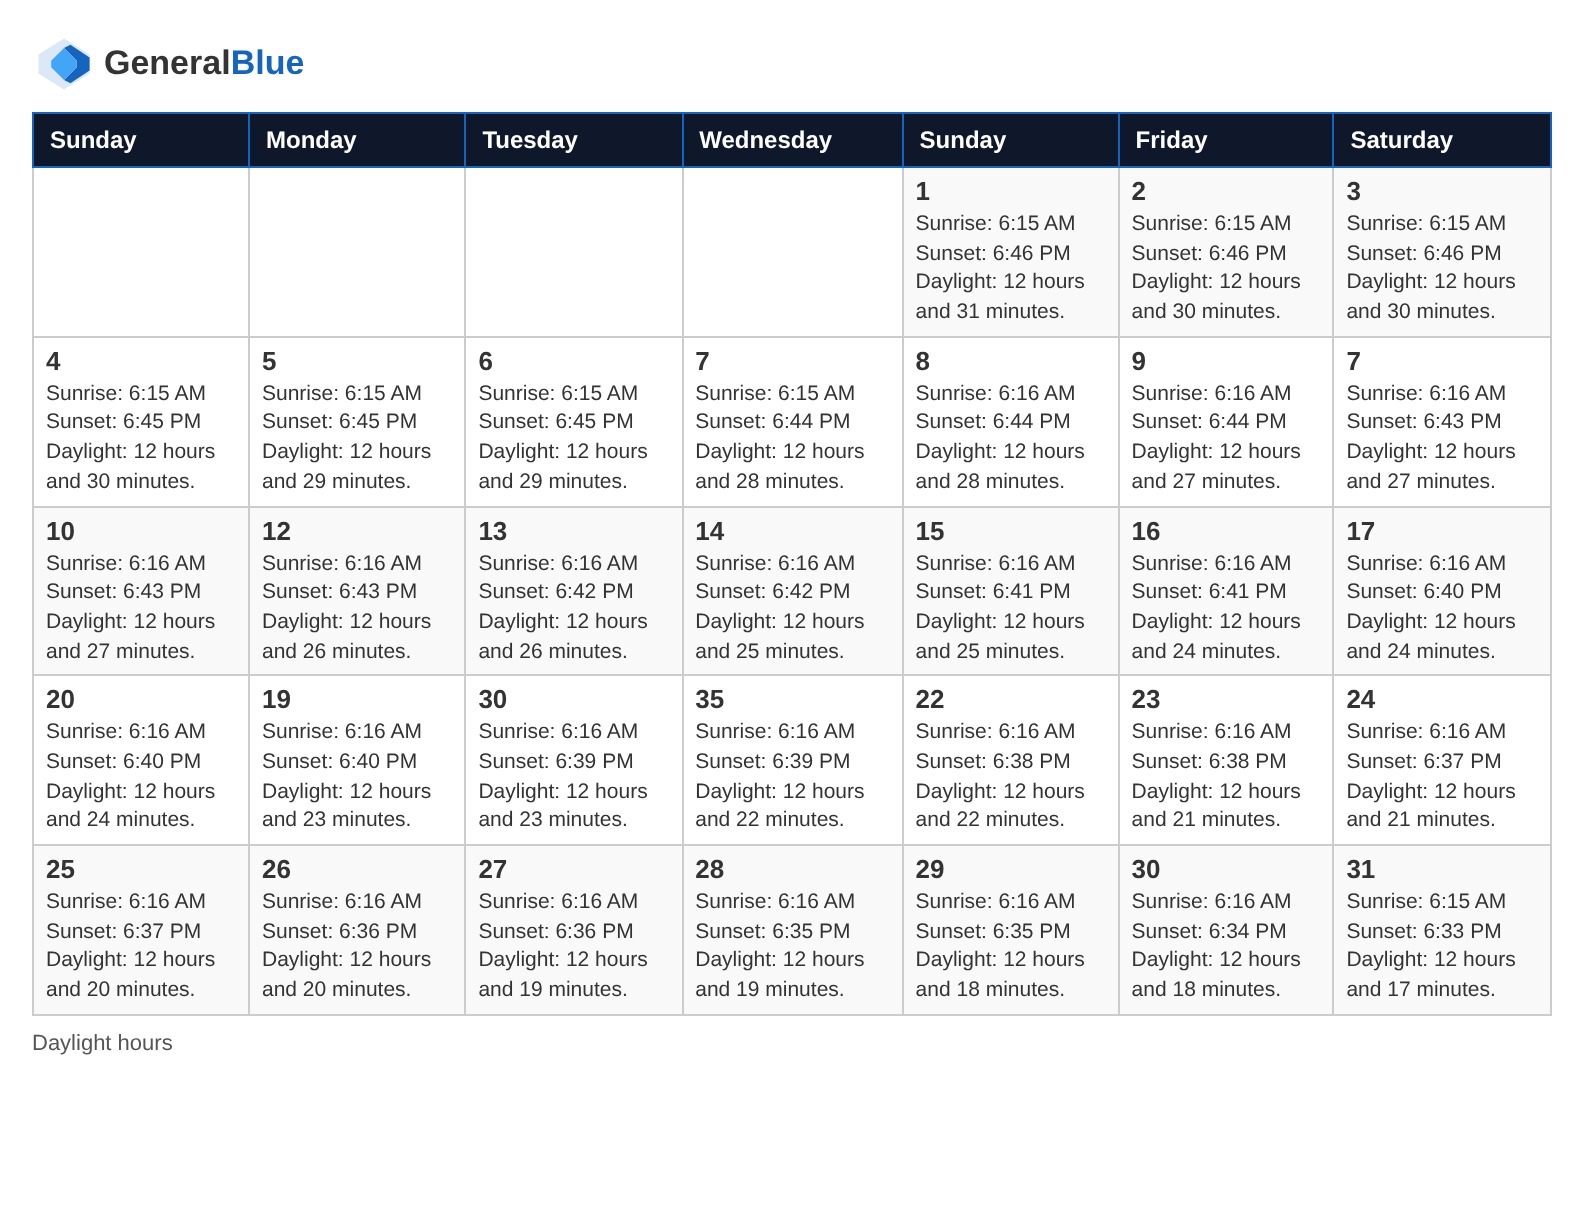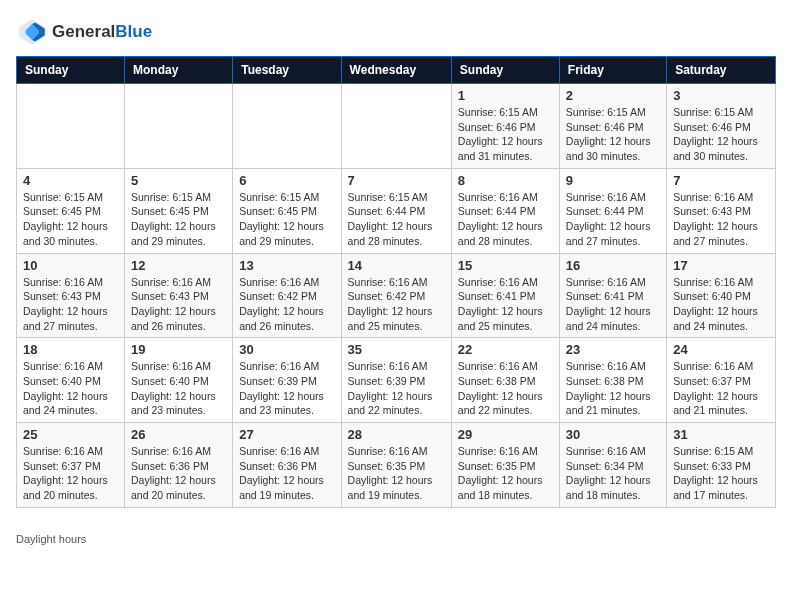--- a/index.html
+++ b/index.html
@@ -69,21 +69,21 @@
       display: block;
       margin-bottom: 2px;
     }
     .day-detail {
       color: #333;
       font-size: 10.5px;
       line-height: 1.4;
     }
     .empty-cell { background: #fff !important; }
     .footer {
-      margin-top: 25px;
+      margin-top: 8px;
       font-size: 11px;
       color: #555;
     }
   </style>
 </head>
 <body>
 
 <div class="header">
   <div class="logo">
     <svg class="logo-icon" viewBox="0 0 40 40">
@@ -187,21 +187,21 @@
           <span class="day-number">16</span>
           <div class="day-detail">Sunrise: 6:16 AM<br>Sunset: 6:41 PM<br>Daylight: 12 hours and 24 minutes.</div>
         </td>
         <td>
           <span class="day-number">17</span>
           <div class="day-detail">Sunrise: 6:16 AM<br>Sunset: 6:40 PM<br>Daylight: 12 hours and 24 minutes.</div>
         </td>
       </tr>
       <tr>
         <td>
-          <span class="day-number">18</span>
+          <span class="day-number">20</span>
           <div class="day-detail">Sunrise: 6:16 AM<br>Sunset: 6:40 PM<br>Daylight: 12 hours and 24 minutes.</div>
         </td>
         <td>
           <span class="day-number">19</span>
           <div class="day-detail">Sunrise: 6:16 AM<br>Sunset: 6:40 PM<br>Daylight: 12 hours and 23 minutes.</div>
         </td>
         <td>
           <span class="day-number">30</span>
           <div class="day-detail">Sunrise: 6:16 AM<br>Sunset: 6:39 PM<br>Daylight: 12 hours and 23 minutes.</div>
         </td>

